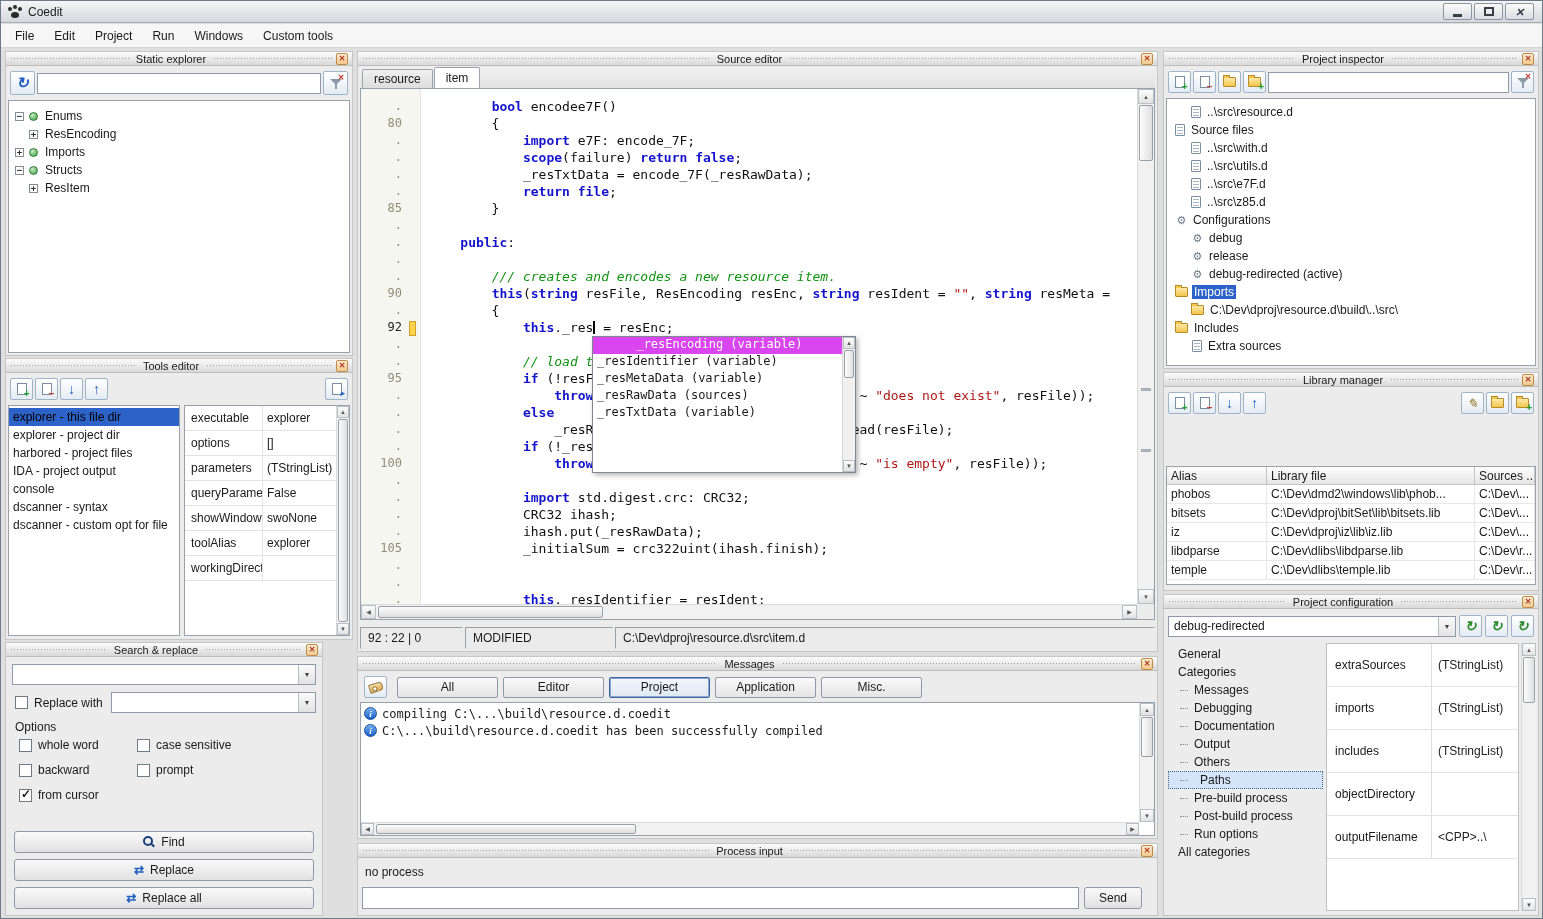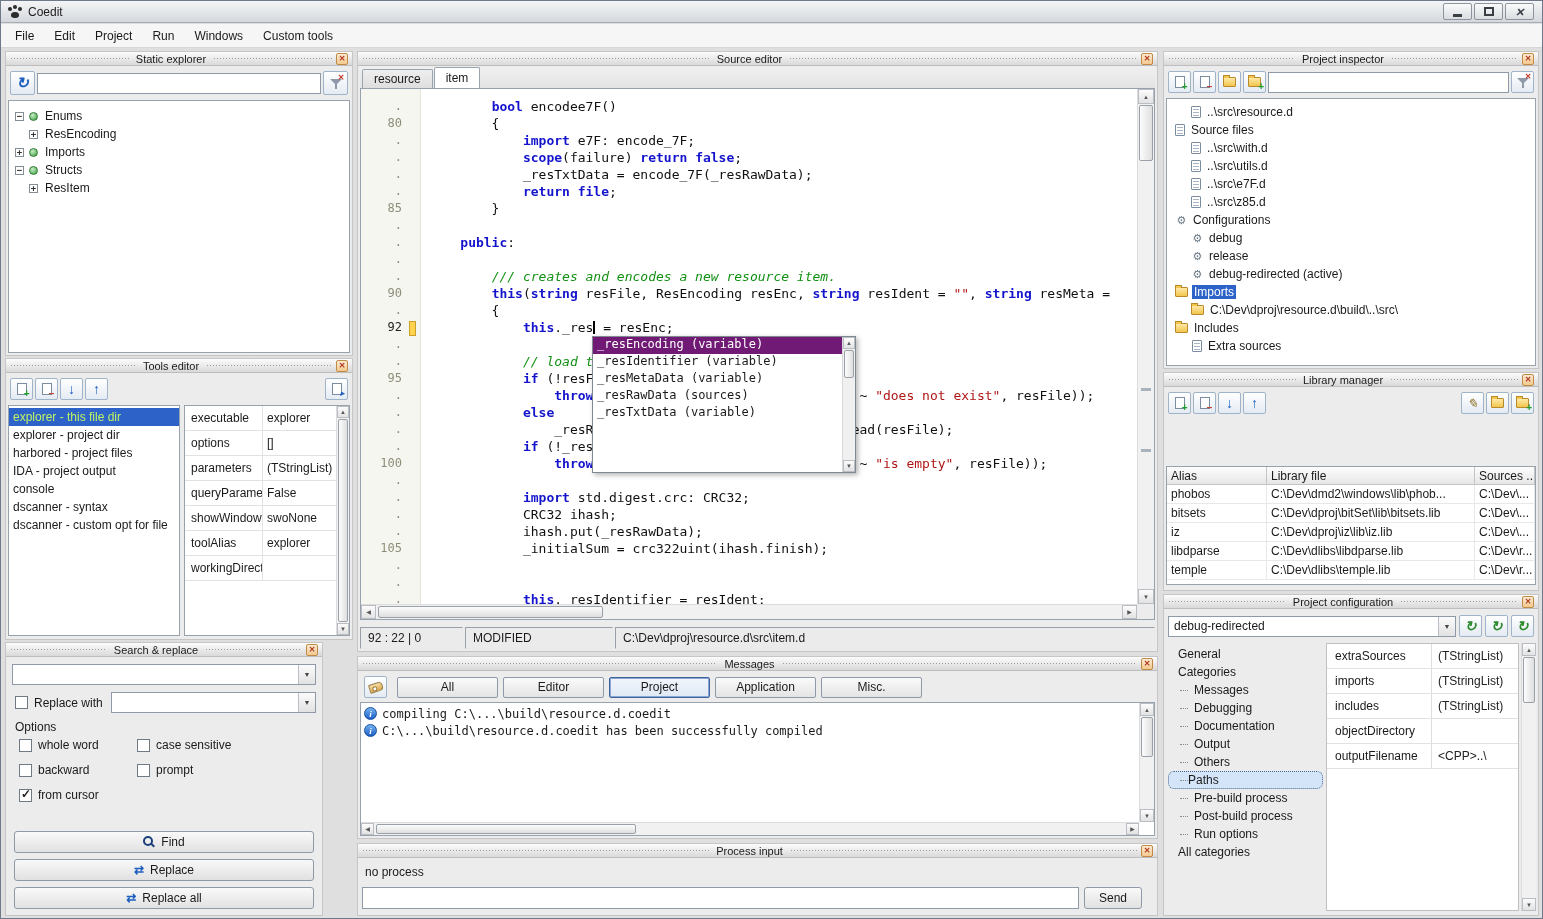--- a/index.html
+++ b/index.html
@@ -65,27 +65,27 @@
   .i-gear{flex:none;width:13px;margin-right:3px;text-align:center;display:inline-block;}
   .i-gear::before{content:"⚙";font-size:11px;color:#6f7d8a;}
 
   
   .trow{height:18px;display:flex;align-items:center;white-space:nowrap;overflow:hidden;}
   .exp{flex:none;width:9px;height:9px;border:1px solid #848c94;background:#fff;display:inline-flex;align-items:center;justify-content:center;font:bold 9px/7px "DejaVu Sans Mono",monospace;color:#333;margin-right:5px;}
   .dot{flex:none;width:9px;height:9px;border-radius:50%;background:radial-gradient(circle at 35% 30%,#c8ecc8,#3a9e3e);border:1px solid #2e7a32;margin-right:5px;}
   .tl{padding:0 2px;}
   .selblue{background:#2d63c8;color:#fff;}
   .litem{height:18px;line-height:18px;padding-left:4px;white-space:nowrap;overflow:hidden;}
-  .litem.sel{background:#2d63c8;color:#bef264;}
+  .litem.sel{background:#2d63c8;color:#000000;}
 
   
   .grow{display:flex;height:25px;border-bottom:1px solid #e2e2e2;align-items:center;}
   .gname{width:78px;flex:none;padding-left:6px;border-right:1px solid #e2e2e2;overflow:hidden;white-space:nowrap;height:100%;display:flex;align-items:center;}
   .gval{flex:1;padding-left:4px;overflow:hidden;white-space:nowrap;}
-  .grow2{display:flex;height:25px;border-bottom:1px solid #e2e2e2;align-items:center;}
+  .grow2{display:flex;height:43px;border-bottom:1px solid #e2e2e2;align-items:center;}
   .gname2{width:105px;flex:none;padding-left:8px;border-right:1px solid #ddd;overflow:hidden;white-space:nowrap;height:100%;display:flex;align-items:center;}
   .gval2{flex:1;padding-left:6px;overflow:hidden;white-space:nowrap;color:#222;}
 
   
   .cbrow{display:flex;align-items:center;gap:6px;}
   .cb{width:13px;height:13px;border:1px solid #707a84;background:#fff;position:relative;flex:none;}
   .cb.checked::before{content:"✓";position:absolute;left:1px;top:-3px;font-size:12px;font-weight:bold;color:#222;}
   .combo{display:flex;height:21px;border:1px solid #8e9aa8;background:#fff;align-items:stretch;}
   .cval{flex:1;display:flex;align-items:center;padding:0 5px;overflow:hidden;white-space:nowrap;}
   .cdd{width:17px;border-left:1px solid #b9bec4;background:linear-gradient(#fbfbfb,#e2e2e2);display:flex;align-items:center;justify-content:center;flex:none;}
@@ -130,21 +130,21 @@
 
   
   .fbtn{width:101px;height:21px;border:1px solid #8e9aa8;border-radius:2px;background:linear-gradient(#fafafa,#e4e4e4);display:flex;align-items:center;justify-content:center;}
   .fbtn.act{border-color:#3f62a0;box-shadow:inset 0 0 0 1px #8aa7d2;background:linear-gradient(#f2f6fb,#dfe8f4);}
   .mrow{height:17px;display:flex;align-items:center;gap:5px;padding-left:3px;font:12px "DejaVu Sans Mono",monospace;white-space:nowrap;overflow:hidden;}
 
   
   .popup{position:absolute;left:591px;top:335px;width:264px;height:137px;background:#fff;border:1px solid #808890;box-shadow:2px 2px 5px rgba(0,0,0,.3);z-index:40;}
   #comp-list{position:absolute;left:0;top:0;right:13px;bottom:0;overflow:hidden;}
   .citem{height:17px;line-height:17px;padding-left:4px;font:12px "DejaVu Sans Mono",monospace;white-space:nowrap;overflow:hidden;}
-  .citem.sel{background:#701a75;color:#fff;}
+  .citem.sel{background:#d946ef;color:#fff;text-align:center;}
   .psb{position:absolute;right:0;top:0;bottom:0;width:13px;background:#f0f0f0;border-left:1px solid #d8d8d8;}
 
   
   .lhead{display:flex;height:18px;}
   .lhc{border-right:1px solid #c4c4c4;border-bottom:1px solid #c4c4c4;background:linear-gradient(#fdfdfd,#e6e6e6);padding:0 4px;display:flex;align-items:center;overflow:hidden;white-space:nowrap;}
   .lc0{width:100px;flex:none;}.lc1{width:208px;flex:none;}.lc2{flex:1;}
   .lrow{display:flex;height:19px;border-bottom:1px solid #e8e8e8;}
   .lcell{border-right:1px solid #e8e8e8;padding:0 4px;display:flex;align-items:center;overflow:hidden;white-space:nowrap;}
 
   
@@ -797,21 +797,21 @@
         </span>
     </div>
     <div id="cfg-tree" style="position:absolute;left:4px;top:50px;bottom:4px;width:155px;overflow:hidden;">
         <div class="crow" style="padding-left: 10px;">General</div>
         <div class="crow" style="padding-left: 10px;">Categories</div>
         <div class="crow d1" style="padding-left: 26px;">Messages</div>
         <div class="crow d1" style="padding-left: 26px;">Debugging</div>
         <div class="crow d1" style="padding-left: 26px;">Documentation</div>
         <div class="crow d1" style="padding-left: 26px;">Output</div>
         <div class="crow d1" style="padding-left: 26px;">Others</div>
-        <div class="crow d1 sel" style="padding-left: 20px; border-radius: 6px;">Paths</div>
+        <div class="crow d1 sel" style="padding-left: 32px;">Paths</div>
         <div class="crow d1" style="padding-left: 26px;">Pre-build process</div>
         <div class="crow d1" style="padding-left: 26px;">Post-build process</div>
         <div class="crow d1" style="padding-left: 26px;">Run options</div>
         <div class="crow" style="padding-left: 10px;">All categories</div>
       </div>
     <div class="whitebox" style="position:absolute;left:162px;right:19px;top:48px;bottom:4px;border-color:#c0c0c0;">
       <div id="cfg-grid">
           <div class="grow2">
             <div class="gname2">extraSources</div>
             <div class="gval2">(TStringList)</div>

